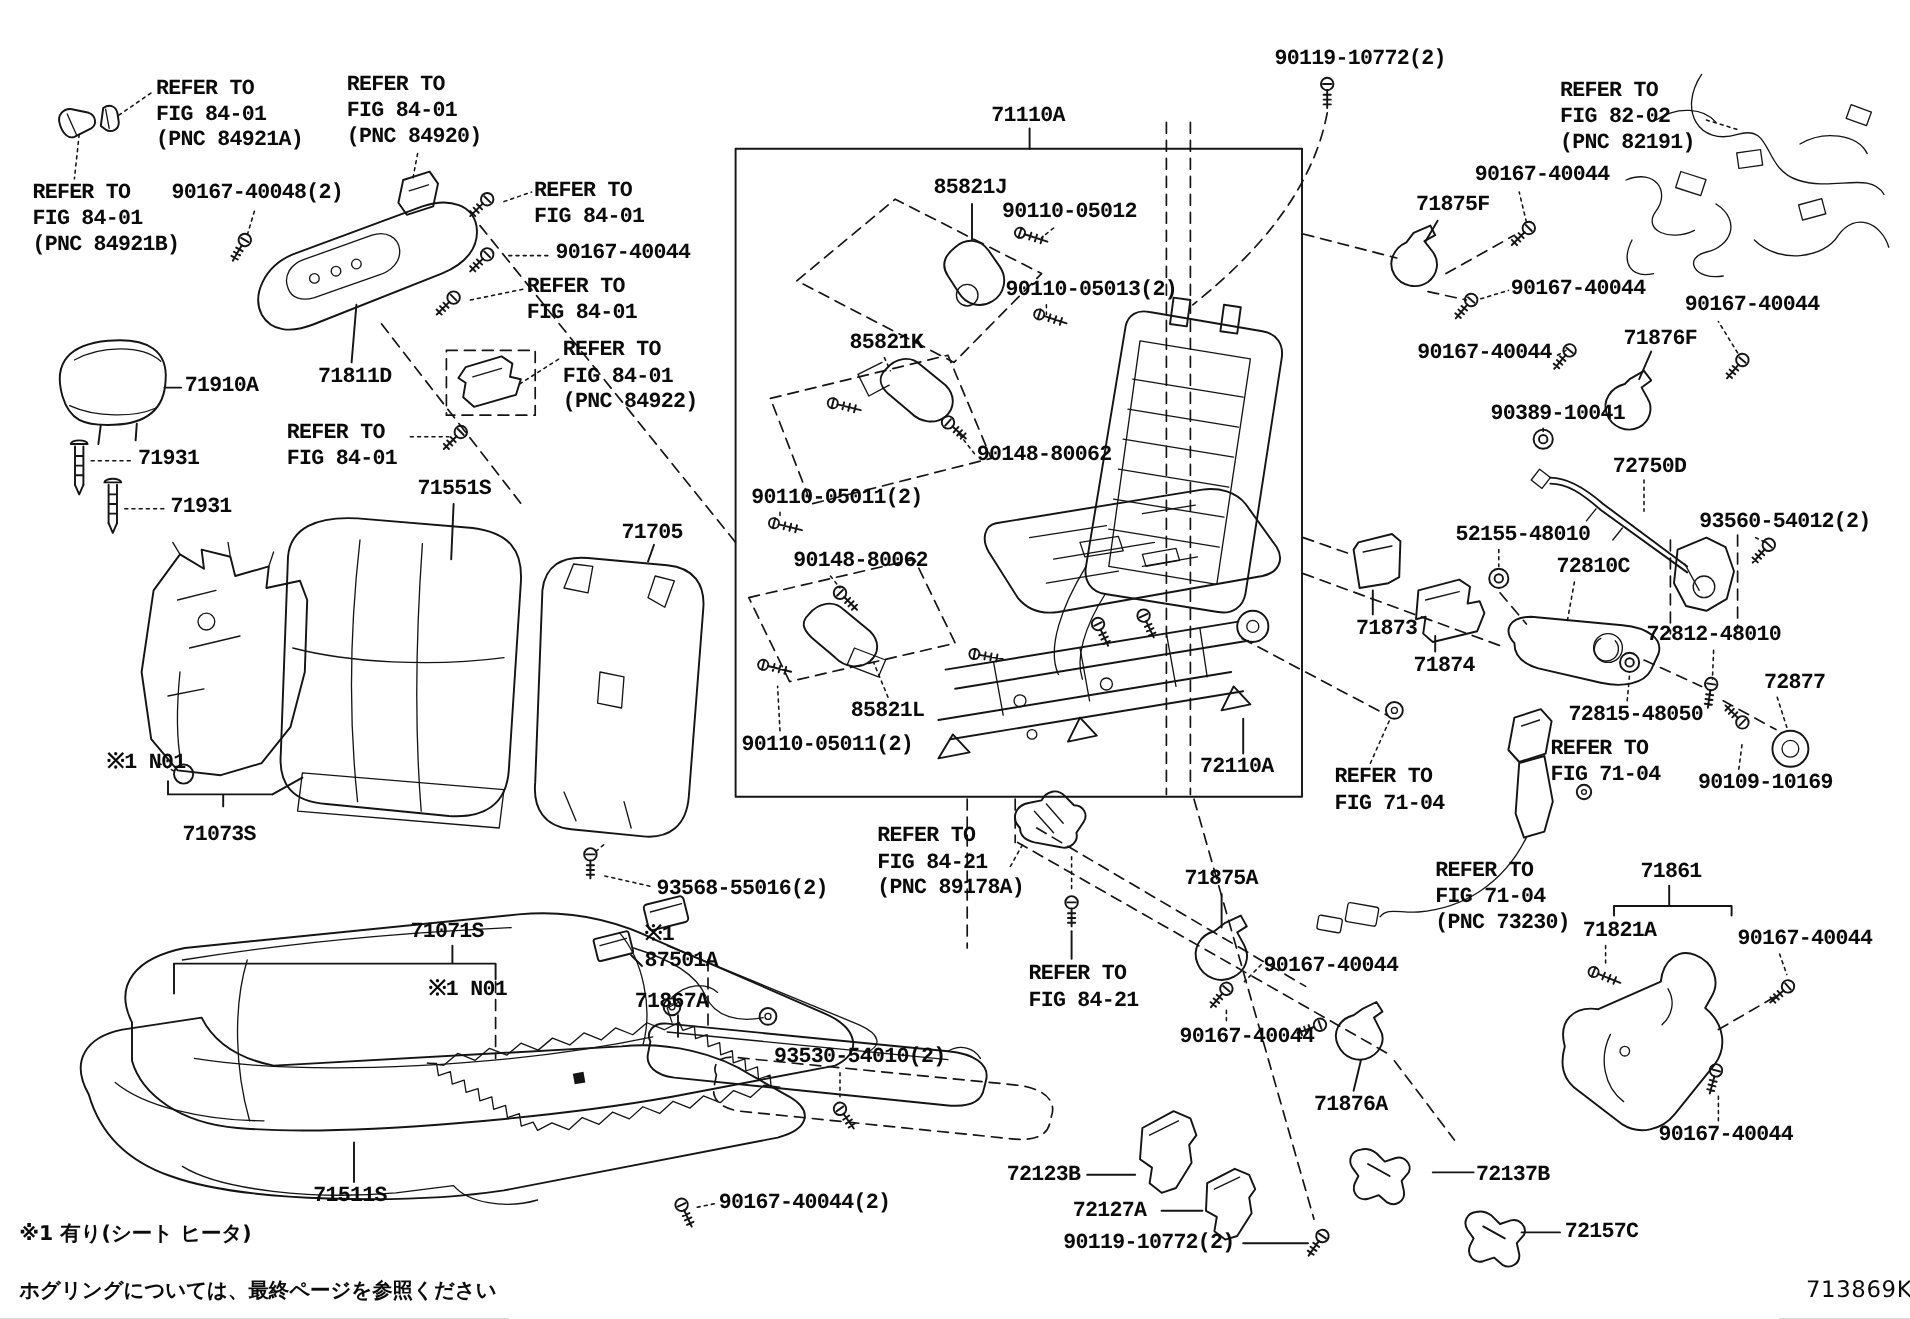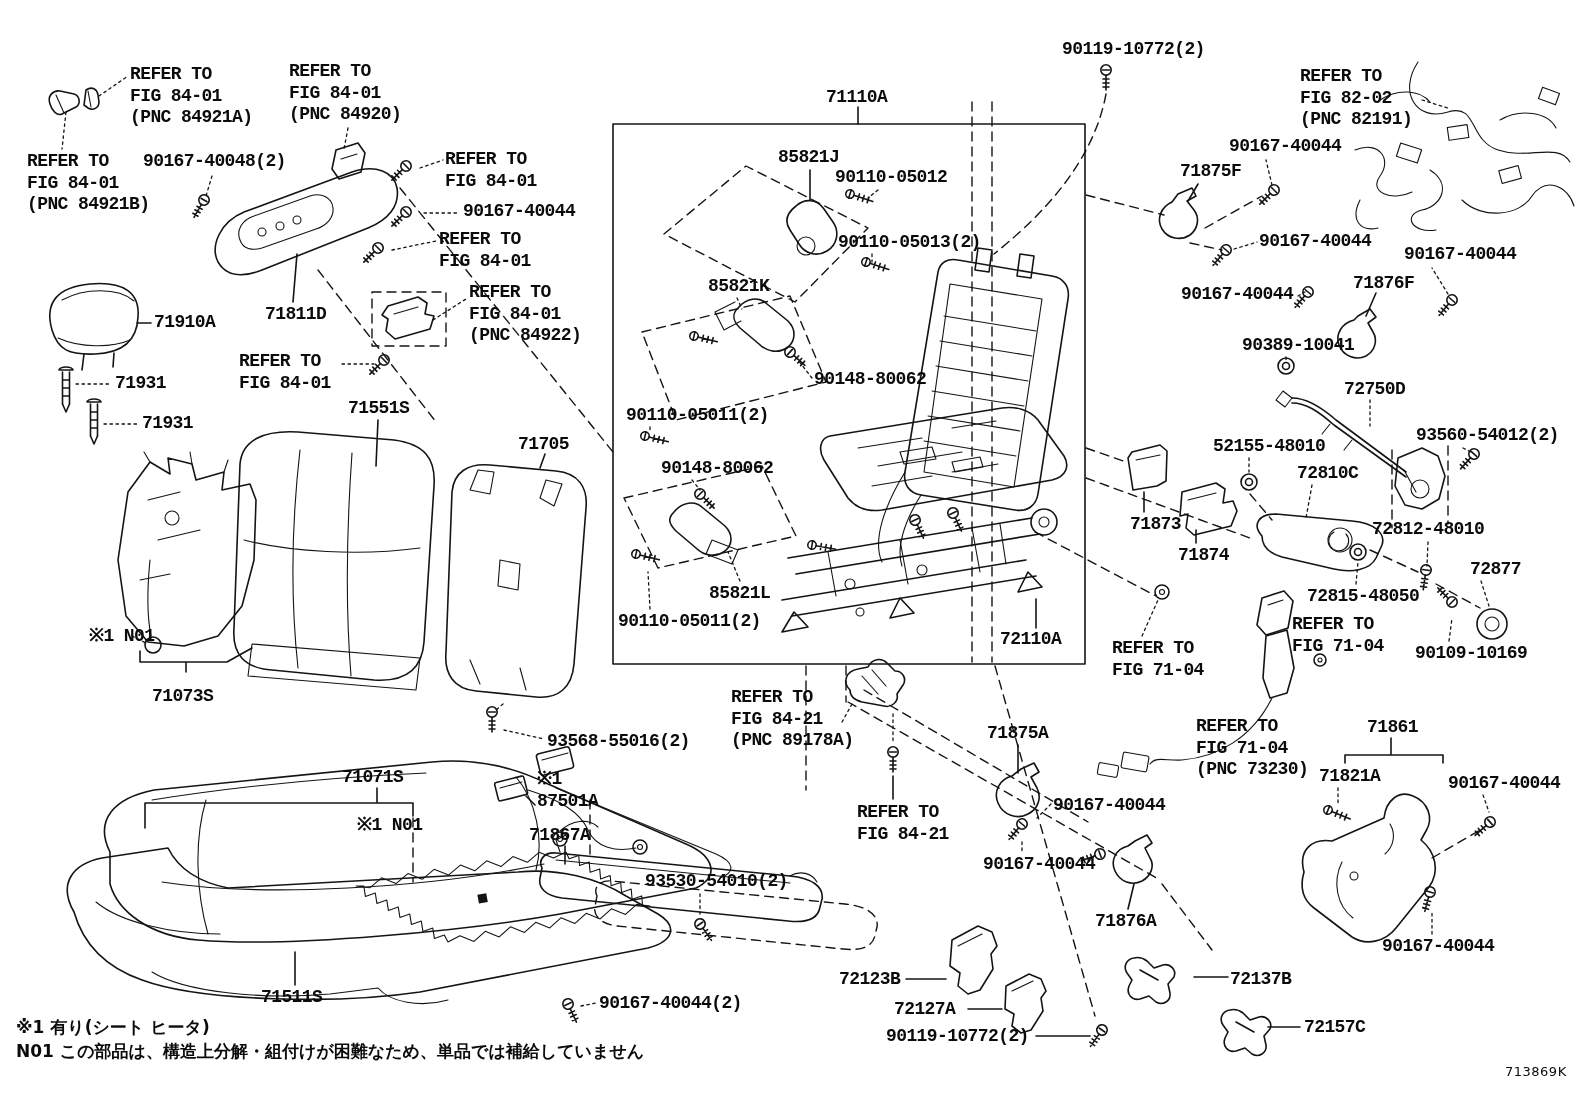--- a/index.html
+++ b/index.html
@@ -10,21 +10,21 @@
   svg.art *{fill:none;stroke:#141414;stroke-width:1.6;stroke-linecap:round;stroke-linejoin:round}
   svg.art .thin{stroke-width:1.1}
   svg.art .ld{stroke-dasharray:2.5 3.5;stroke-width:1.3}
   svg.art .dash{stroke-dasharray:9 6;stroke-width:1.4}
   svg.art .fill{fill:#141414;stroke:none}
   .part-label{position:absolute;font-weight:700;font-size:18px;line-height:21.5px;
               letter-spacing:-0.6px;white-space:pre;z-index:2}
   .note{position:absolute;font-family:"DejaVu Sans","Liberation Sans",sans-serif;
         font-weight:600;font-size:17px;white-space:pre;z-index:2}
   .code{position:absolute;font-family:"DejaVu Sans","Liberation Sans",sans-serif;
-        font-weight:500;font-size:13px;letter-spacing:.5px;z-index:2}
+        font-weight:500;font-size:19px;letter-spacing:.5px;z-index:2}
 </style>
 </head>
 <body>
 
 <div class="stage">
 
   <svg class="art" width="1592" height="1099" viewBox="0 0 1592 1099">
     <defs>
       <g id="g-screw">
           <circle r="5.2"></circle>
@@ -385,15 +385,15 @@
       <div class="part-label" style="left: 983px; top: 854px;">90167-40044</div>
       <div class="part-label" style="left: 1095px; top: 911px;">71876A</div>
       <div class="part-label" style="left: 839px; top: 969px;">72123B</div>
       <div class="part-label" style="left: 894px; top: 999px;">72127A</div>
       <div class="part-label" style="left: 886px; top: 1026px;">90119-10772(2)</div>
       <div class="part-label" style="left: 1230px; top: 969px;">72137B</div>
       <div class="part-label" style="left: 1304px; top: 1017px;">72157C</div>
     </div>
 
   <div class="note" style="left:16px;top:1016px">※1 有り(シート ヒータ)</div>
-  <div class="note" style="left:16px;top:1040px">N01 この部品は、構造上分解・組付けが困難なため、単品では補給していません</div>
+  <div class="note" style="left:16px;top:1064px">ホグリングについては、最終ページを参照ください</div>
   <div class="code" style="left:1505px;top:1064px">713869K</div>
 </div>
 
 </body></html>

